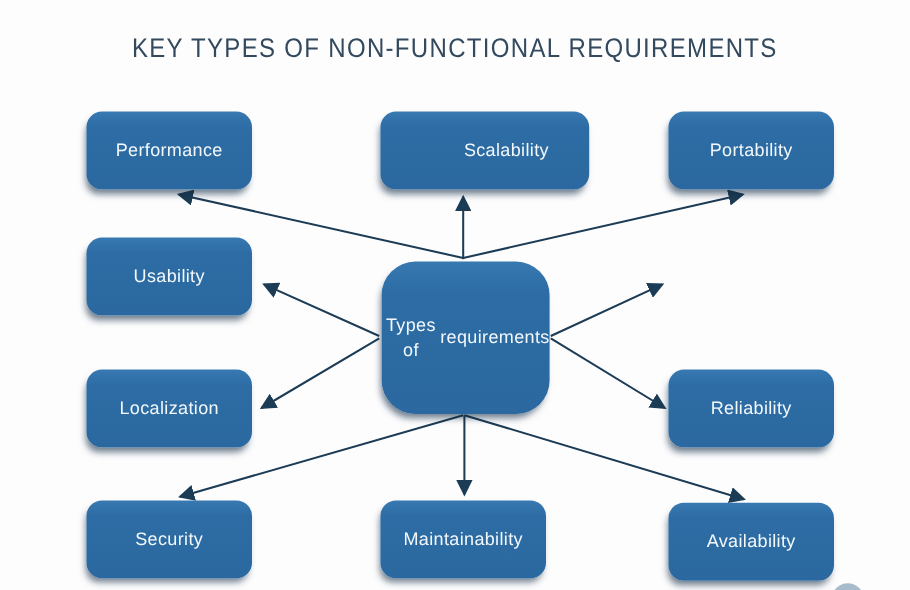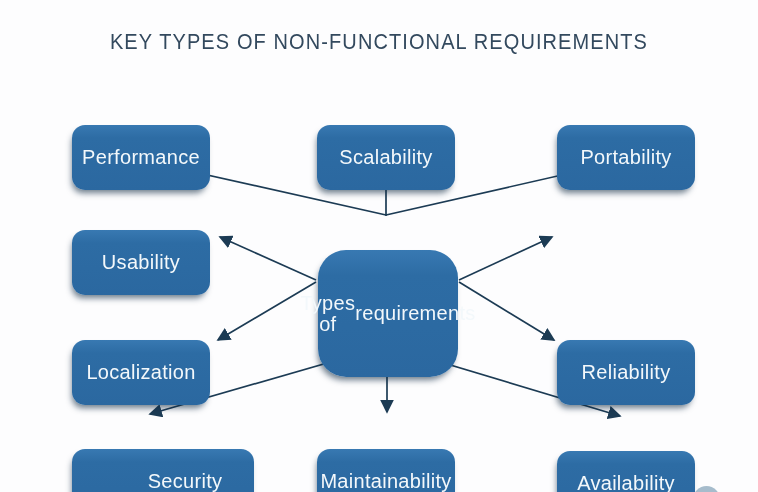--- a/index.html
+++ b/index.html
@@ -28,39 +28,38 @@
     pointer-events:none;
   }
   .node{
     position:absolute;
     width:138px;height:65px;
     border-radius:13px;
     background:linear-gradient(180deg,#3879b2 0%,#2d6ca4 20%,#2b68a0 100%);
     box-shadow:-2px 5px 6px -2px rgba(16,42,66,0.62);
     display:flex;align-items:center;justify-content:center;
     color:#f3f8fb;
-    font-size:20px;
+    font-size:15px;
     letter-spacing:0.3px;
     text-align:center;
-    margin-top:32px;
   }
   .node-center{
     left:318px;top:218px;
     width:140px;height:127px;
     border-radius:28px;
     line-height:21px;
   }
   .n-performance    {left:72px;  top:93px;}
-  .n-scalability    {left:317px; top:93px;}
+  .n-scalability    {left:317px; top:93px;padding-left:36px;}
   .n-portability    {left:557px; top:93px;}
   .n-usability      {left:72px;  top:198px;}
   .n-compatibility  {left:557px; top:198px;}
   .n-localization   {left:72px;  top:308px;}
   .n-reliability    {left:557px; top:308px;border-radius:13px;}
-  .n-security       {left:72px;  top:417px;padding-left:44px;}
+  .n-security       {left:72px;  top:417px;}
   .n-maintainability{left:317px; top:417px;}
   .n-availability   {left:557px; top:419px;}
   .watermark-arc{
     position:absolute;
     left:693px;top:486px;
     width:27px;height:27px;
     border-radius:50%;
     background:#5f87a3;
     opacity:0.55;
   }

